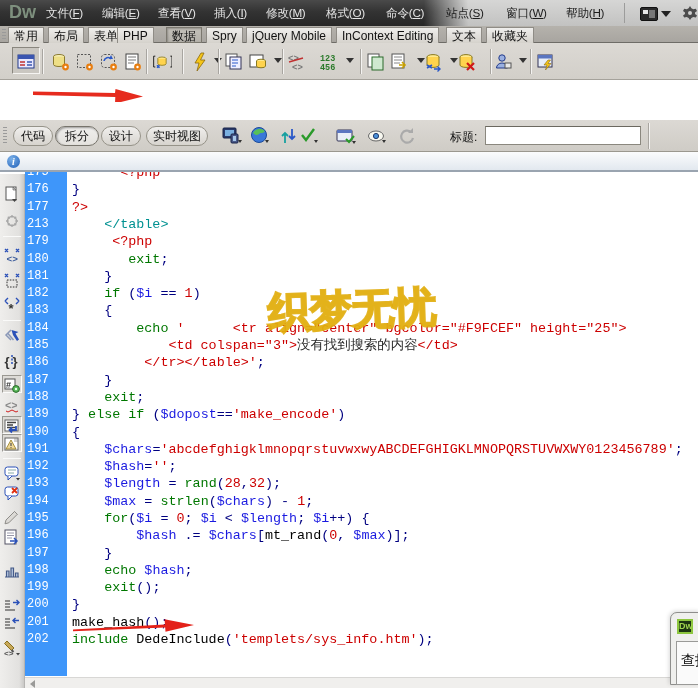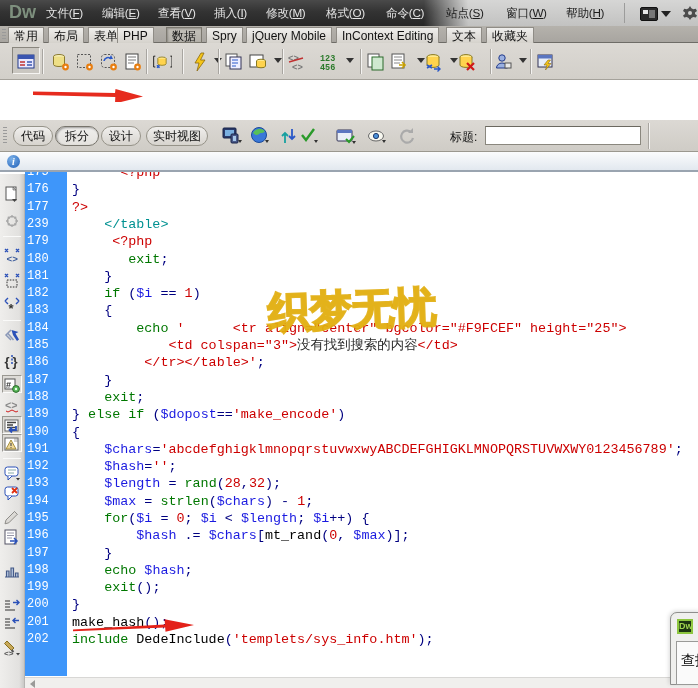--- a/index.html
+++ b/index.html
@@ -321,21 +321,21 @@
 <div id="infobar">
   <div id="infoico">i</div>
 </div>
 
 <div id="codewrap">
   <div id="gutter"></div>
   <div id="lnums">
         <div>175</div>
         <div>176</div>
         <div>177</div>
-        <div>239</div>
+        <div>213</div>
         <div>179</div>
         <div>180</div>
         <div>181</div>
         <div>182</div>
         <div>183</div>
         <div>184</div>
         <div>185</div>
         <div>186</div>
         <div>187</div>
         <div>188</div>

